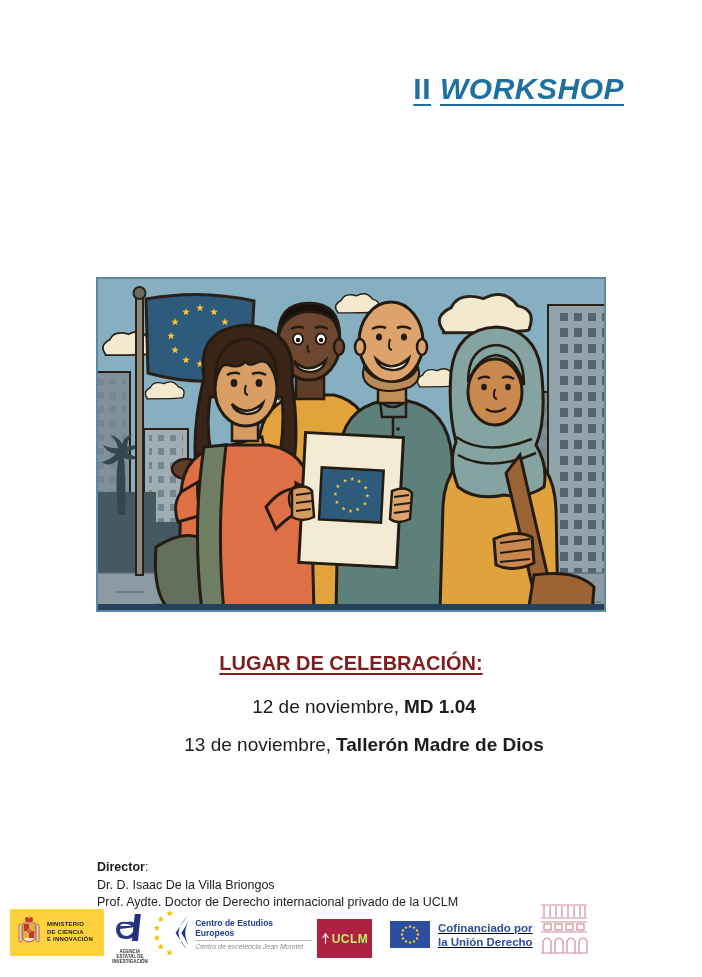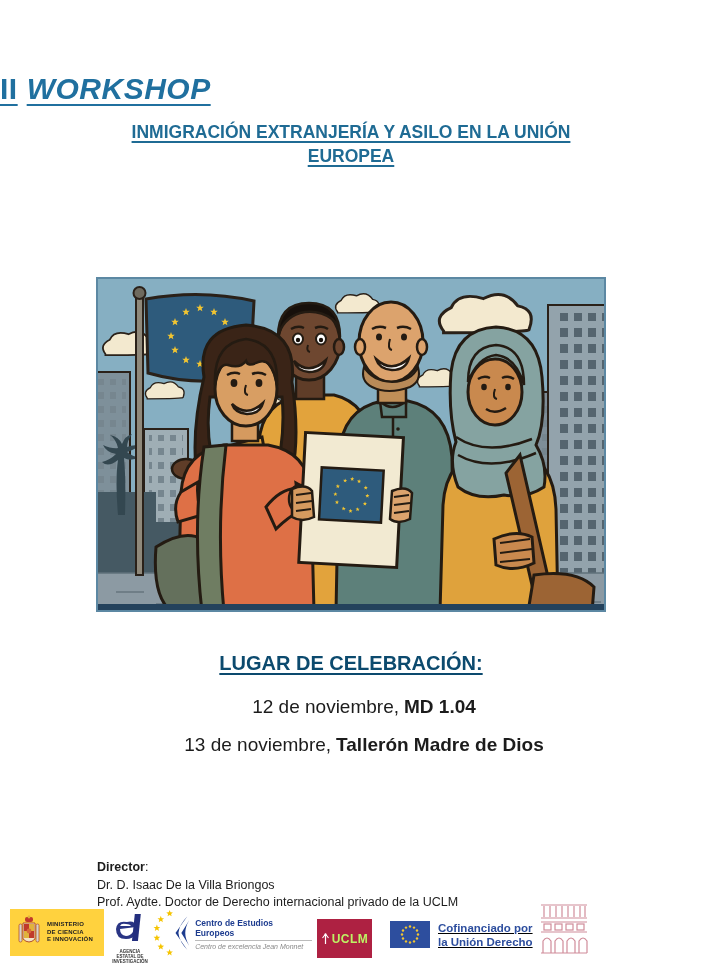--- a/index.html
+++ b/index.html
@@ -1,33 +1,33 @@
 <!DOCTYPE html>
 <html><head>
 <meta charset="utf-8">
 <style>
   * { margin:0; padding:0; box-sizing:border-box; }
   body { background:#ffffff; font-family:"Liberation Sans", sans-serif; }
   .poster { position:relative; width:702px; height:977px; background:#ffffff; overflow:hidden; }
 
   
-  .title { position:absolute; top:72px; left:0; width:624px; text-align:left;
+  .title { position:absolute; top:72px; left:0; width:624px; text-align:right;
            font-size:30px; font-weight:bold; color:#20709F; letter-spacing:0.5px; }
   .title .underlined { text-decoration:underline; text-decoration-thickness:2px; text-underline-offset:5px; }
   .title .it { font-style:italic; margin-left:9px; }
   .subtitle { position:absolute; top:120px; left:101px; width:500px; text-align:center;
               font-size:17.5px; font-weight:bold; color:#1F6B94; line-height:24px; }
   .subtitle span { text-decoration:underline; text-decoration-thickness:1.5px; text-underline-offset:3px; }
 
   
   .illustration { position:absolute; top:277px; left:96px; width:510px; height:335px; }
 
   
   .venue-heading { position:absolute; top:652px; left:0; width:702px; text-align:center;
-                   font-size:20px; font-weight:bold; color:#0c4a6e;
+                   font-size:20px; font-weight:bold; color:#7f1d1d;
                    text-decoration:underline; text-decoration-thickness:1.5px; text-underline-offset:3px; }
   .venue-line { position:absolute; left:13px; width:702px; text-align:center; font-size:19px; color:#1c1c1c; }
   .venue-line .b { font-weight:bold; margin-left:5px; }
   .venue-line1 { top:696px; }
   .venue-line2 { top:734px; }
 
   
   .credits { position:absolute; top:831px; left:97px; font-size:12.5px; color:#1c1c1c; line-height:17.5px;margin-top:28px; }
   .credits .b { font-weight:bold; }
 
@@ -54,21 +54,20 @@
   .fcjs-g { font-size:6.5px; color:#999; }
   .fcjs-b { font-size:8px; font-weight:bold; color:#3c3c3c; }
 </style>
 </head>
 <body>
 
 <div class="poster">
 
   <h1 class="title"><span class="underlined"><span>II</span><span class="it">WORKSHOP</span></span></h1>
 
-  <h2 class="subtitle"><span>INMIGRACIÓN EXTRANJERÍA Y ASILO EN LA UNIÓN EUROPEA</span></h2>
 
   <div class="illustration">
     <svg width="510" height="335" viewBox="0 0 510 335">
       <defs>
         <path id="star" d="M0,-4 L1,-1.37 L3.8,-1.24 L1.62,0.53 L2.35,3.24 L0,1.7 L-2.35,3.24 L-1.62,0.53 L-3.8,-1.24 L-1,-1.37 Z" fill="#F2C531"></path>
         <path id="cloud" d="M4,20 Q-2,12 8,7 Q12,-2 25,2 Q36,-4 43,6 Q53,8 49,19 Q50,21 4,21 Z" fill="#F3E9CF" stroke="#2A2119" stroke-width="1.6"></path>
         <pattern id="winDark" width="14" height="16" patternUnits="userSpaceOnUse">
           <rect x="2" y="3" width="8" height="9" fill="#55656F"></rect>
         </pattern>
         <pattern id="winLight" width="12" height="14" patternUnits="userSpaceOnUse">

